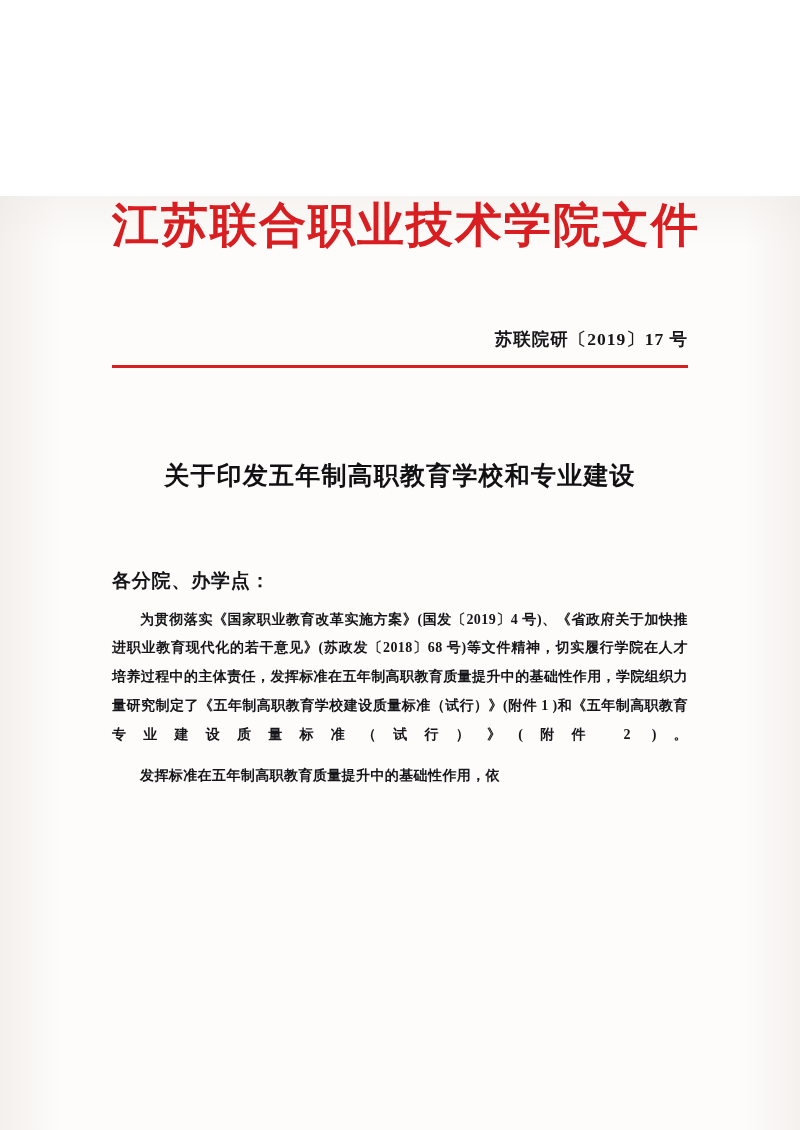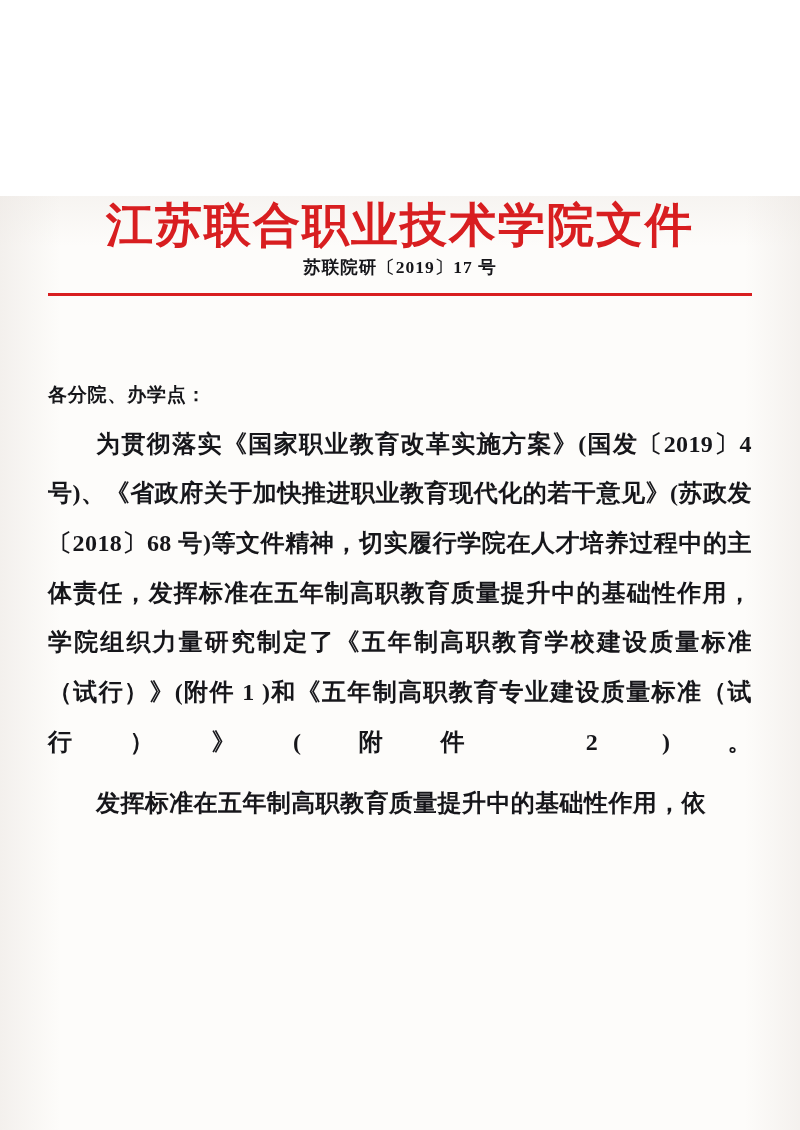--- a/index.html
+++ b/index.html
@@ -26,37 +26,38 @@
     inset: 0;
     background:
       linear-gradient(90deg, rgba(235,230,226,0.55) 0px, rgba(255,255,255,0) 60px),
       linear-gradient(270deg, rgba(235,230,226,0.5) 0px, rgba(255,255,255,0) 55px),
       linear-gradient(180deg, rgba(240,236,232,0.5) 0px, rgba(255,255,255,0) 50px),
       linear-gradient(0deg, rgba(238,234,230,0.6) 0px, rgba(255,255,255,0) 70px);
     pointer-events: none;
   }
   .doc-body {
     position: relative;
-    padding: 0 48px;
+    padding: 0 112px;
   }
 
   .masthead {
     text-align: center;
     margin-top: 196px;
     color: #d81e20;
     font-family: "Liberation Serif", serif;
     font-weight: bold;
     font-size: 47px;
     letter-spacing: 2px;
     line-height: 1.25;
     white-space: nowrap;
   }
 
   .doc-number {
-    text-align: center;
+    text-align: right;
+    margin-top: 72px;
     font-size: 17.5px;
     font-weight: bold;
     color: #16161a;
     letter-spacing: 1px;
     font-family: "Liberation Serif", serif;
   }
 
   .red-rule {
     margin-top: 14px;
     height: 3px;
@@ -69,30 +70,30 @@
     margin-top: 86px;
     font-size: 25px;
     font-weight: bold;
     color: #111114;
     line-height: 1.75;
     letter-spacing: 1.2px;
   }
   .title-line { display: block; }
 
   .salutation {
-    margin-top: 50px;
+    margin-top: 70px;
     font-size: 19px;
     font-weight: bold;
     color: #16161a;
     letter-spacing: 0.8px;
   }
 
   .para {
     margin-top: 12px;
-    font-size: 24px;
+    font-size: 14px;
     color: #16161a;
     font-weight: bold;
     line-height: 2.07;
     text-align: justify;
     text-align-last: left;
     text-indent: 2em;
     letter-spacing: 0.4px;
     font-family: "Liberation Serif", serif;
   }
   .para.justify-all {
@@ -107,20 +108,21 @@
 
   <div class="doc-body">
 
     <div class="masthead">江苏联合职业技术学院文件</div>
 
     <div class="doc-number">苏联院研〔2019〕17 号</div>
 
     <div class="red-rule"></div>
 
     <div class="title">
+      <span class="title-line">关于印发五年制高职教育学校和专业建设</span>
     </div>
 
     <div class="salutation">各分院、办学点：</div>
 
     <div class="para justify-all">为贯彻落实《国家职业教育改革实施方案》(国发〔2019〕4 号)、《省政府关于加快推进职业教育现代化的若干意见》(苏政发〔2018〕68 号)等文件精神，切实履行学院在人才培养过程中的主体责任，发挥标准在五年制高职教育质量提升中的基础性作用，学院组织力量研究制定了《五年制高职教育学校建设质量标准（试行）》(附件 1 )和《五年制高职教育专业建设质量标准（试行）》(附件 2 )。</div>
 
     <div class="para">发挥标准在五年制高职教育质量提升中的基础性作用，依</div>
 
   </div>
 

